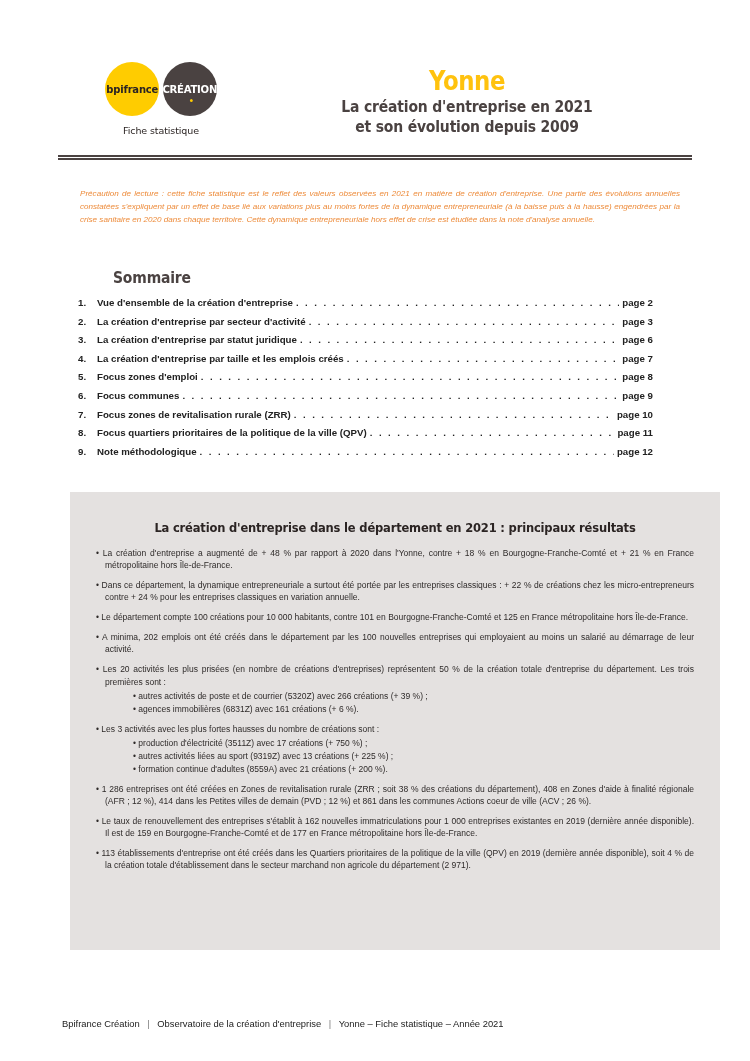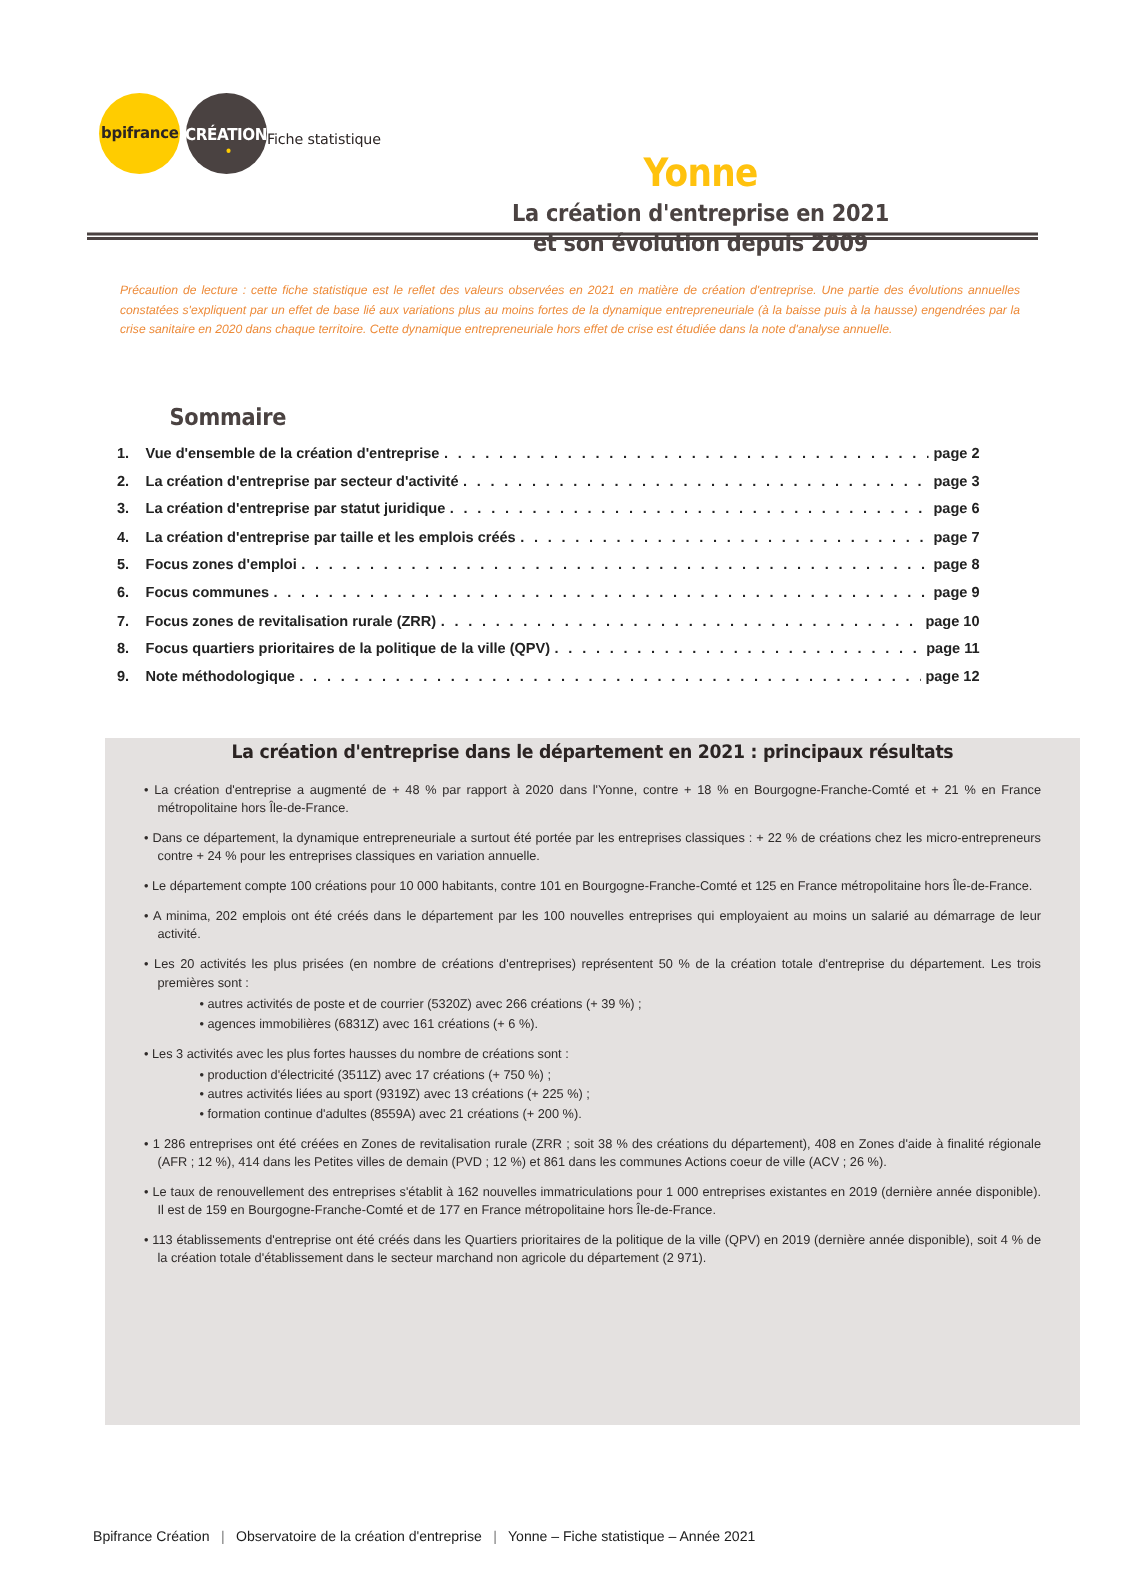--- a/index.html
+++ b/index.html
@@ -29,21 +29,21 @@
     top: 62px;
     width: 634px;
     height: 92px;
     display: flex;
     align-items: flex-start;
   }
   .logo-block {
     width: 190px;
     padding-left: 8px;
     display: flex;
-    flex-direction: row;
+    flex-direction: column;
     align-items: center;
   }
   .logo-circles {
     display: flex;
     align-items: center;
     gap: 4px;
   }
   .circle {
     width: 54px;
     height: 54px;
@@ -93,21 +93,20 @@
     font-weight: normal;
     color: #2b2423;
     letter-spacing: -0.1px;
   }
 
   .title-block {
     flex: 1;
     text-align: center;
     padding-top: 6px;
     padding-right: 14px;
-    margin-top: 35px;
   }
   .title-dept {
     font-family: "DejaVu Sans", sans-serif;
     font-size: 26px;
     font-weight: bold;
     color: #FFC20E;
     letter-spacing: -0.5px;
     transform: scaleX(0.88);
     line-height: 1.05;
   }
@@ -200,21 +199,21 @@
 
   
   .results-box {
     position: absolute;
     left: 70px;
     top: 492px;
     width: 650px;
     height: 458px;
     background: #e4e1e0;
     box-sizing: border-box;
-    padding: 1px 26px 18px 26px;
+    padding: 28px 26px 18px 26px;
   }
   .results-title {
     font-family: "DejaVu Sans", sans-serif;
     font-size: 12.4px;
     font-weight: bold;
     color: #2b2423;
     text-align: center;
     transform: scaleX(0.93);
     letter-spacing: -0.2px;
     margin-bottom: 12px;

